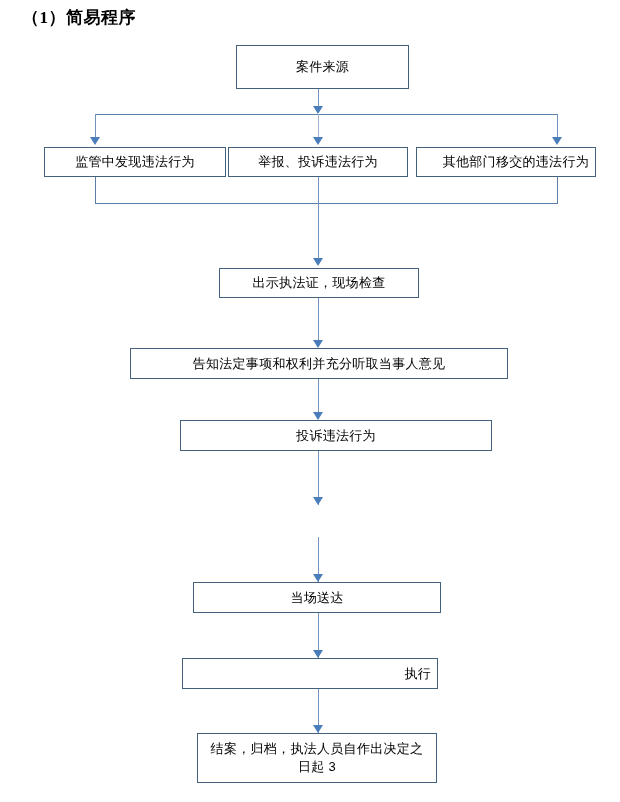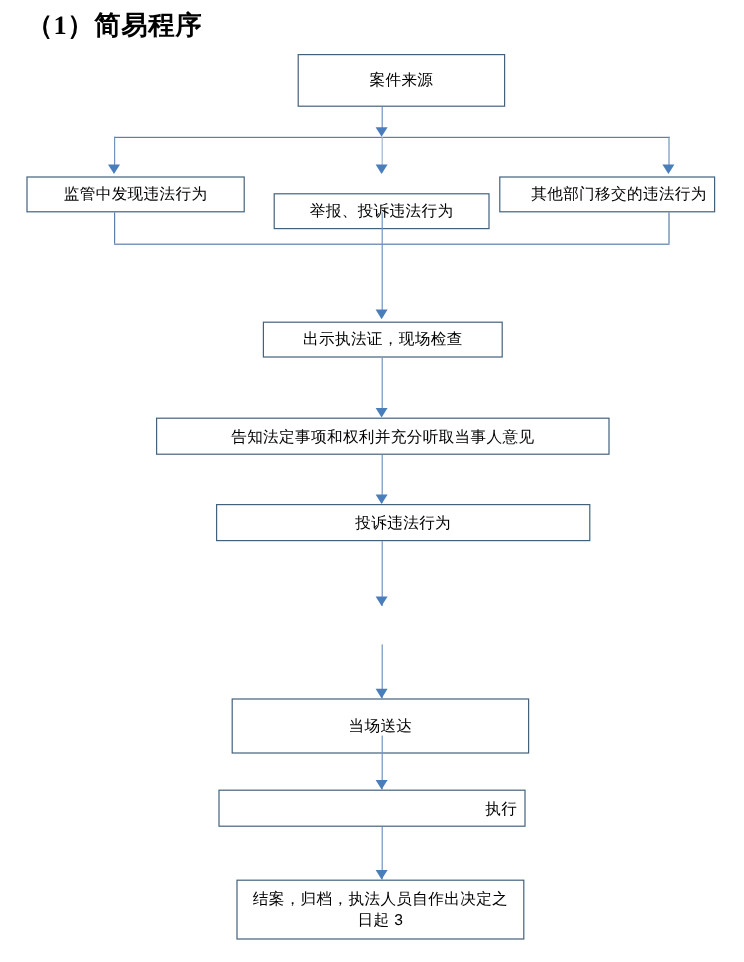--- a/index.html
+++ b/index.html
@@ -13,21 +13,21 @@
     height: 802px;
     background: #ffffff;
     overflow: hidden;
     font-family: "Liberation Sans", "DejaVu Sans", sans-serif;
   }
   .title {
     position: absolute;
     left: 22px;
     top: 6px;
     font-family: "Liberation Serif", "DejaVu Serif", serif;
-    font-size: 22px;
+    font-size: 17px;
     font-weight: bold;
     color: #000000;
     letter-spacing: 0.5px;
     white-space: nowrap;
   }
   .node {
     position: absolute;
     box-sizing: border-box;
     border: 1px solid #44617B;
     background: #FFFFFF;
@@ -63,43 +63,43 @@
     border-top: 8px solid #4A7EBB;
   }
 </style>
 </head>
 <body>
 
 <div id="page">
 
   <div class="title">（1）简易程序</div>
 
-  <div class="node" style="left:248px; top:45px; width:173px; height:44px;text-align:center;">
+  <div class="node" style="left:236px; top:45px; width:173px; height:44px;text-align:center;">
     <span>案件来源</span>
   </div>
 
   <div class="vline" style="left:318px; top:89px; height:19px;"></div>
   <div class="arrow" style="left:313px; top:106px;"></div>
 
   <div class="hline" style="left:95px; top:114px; width:463px;"></div>
 
   <div class="vline" style="left:95px; top:114px; height:25px;"></div>
   <div class="arrow" style="left:90px; top:137px;"></div>
 
   <div class="vline pale" style="left:318px; top:114px; height:25px;"></div>
   <div class="arrow" style="left:313px; top:137px;"></div>
 
   <div class="vline" style="left:557px; top:114px; height:25px;"></div>
   <div class="arrow" style="left:552px; top:137px;"></div>
 
-  <div class="node" style="left:22px; top:147px; width:182px; height:30px;">
+  <div class="node" style="left:44px; top:147px; width:182px; height:30px;">
     <span>监管中发现违法行为</span>
   </div>
 
-  <div class="node" style="left:228px; top:147px; width:180px; height:30px;margin-top:14px;">
+  <div class="node" style="left:228px; top:147px; width:180px; height:30px;">
     <span>举报、投诉违法行为</span>
   </div>
 
   <div class="node" style="left:416px; top:147px; width:180px; height:30px;justify-content:flex-end;">
     <span>其他部门移交的违法行为</span>
   </div>
 
   <div class="vline dark" style="left:95px; top:177px; height:26px; background:#5B7FA8;"></div>
   <div class="vline dark" style="left:557px; top:177px; height:26px; background:#5B7FA8;"></div>
   <div class="hline" style="left:95px; top:203px; width:463px;"></div>
@@ -125,21 +125,21 @@
     <span>投诉违法行为</span>
   </div>
 
   <div class="vline" style="left:318px; top:451px; height:54px;"></div>
   <div class="arrow" style="left:313px; top:497px;"></div>
 
 
   <div class="vline" style="left:318px; top:537px; height:45px;"></div>
   <div class="arrow" style="left:313px; top:574px;"></div>
 
-  <div class="node" style="left:193px; top:582px; width:248px; height:46px;">
+  <div class="node" style="left:193px; top:582px; width:248px; height:31px;">
     <span>当场送达</span>
   </div>
 
   <div class="vline" style="left:318px; top:613px; height:45px;"></div>
   <div class="arrow" style="left:313px; top:650px;"></div>
 
   <div class="node" style="left:182px; top:658px; width:256px; height:31px;justify-content:flex-end;">
     <span>执行</span>
   </div>
 

